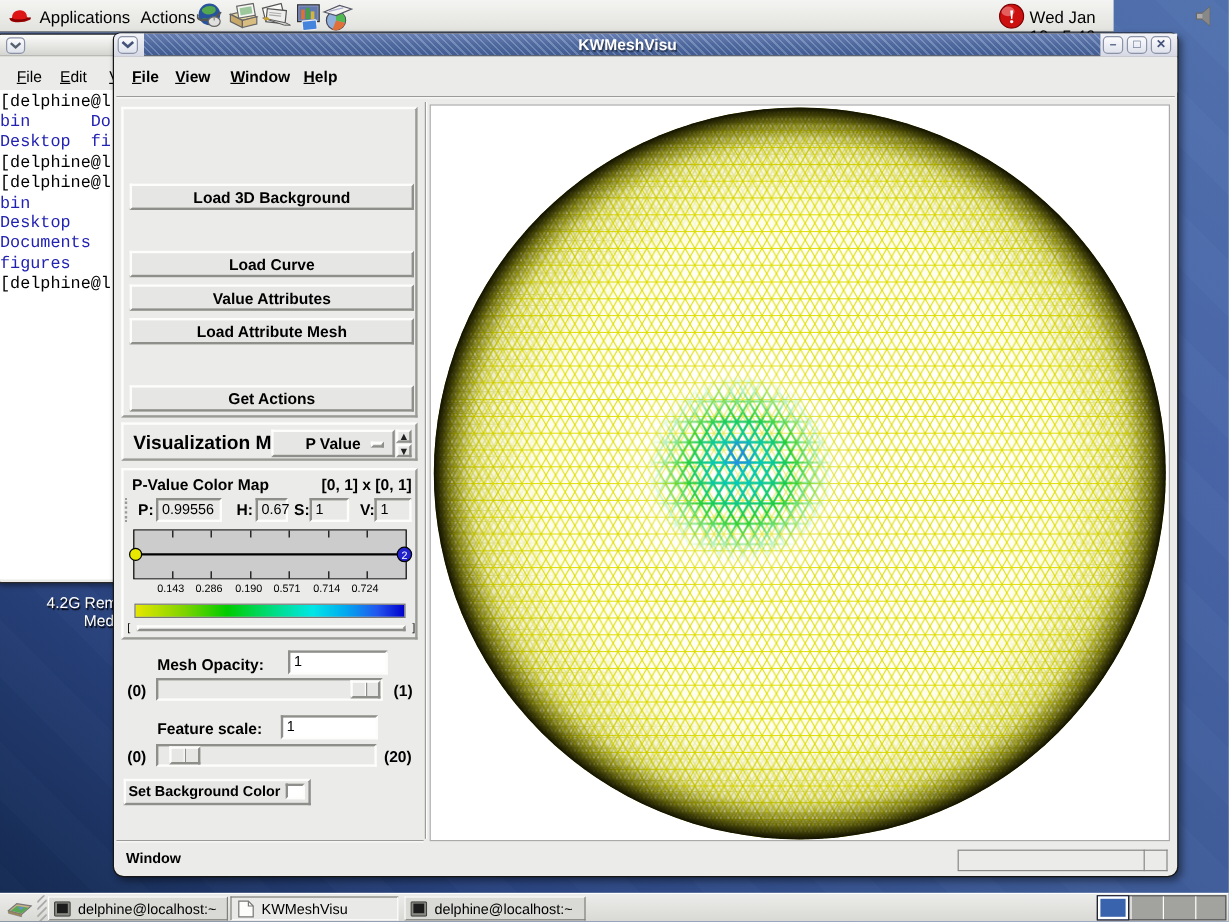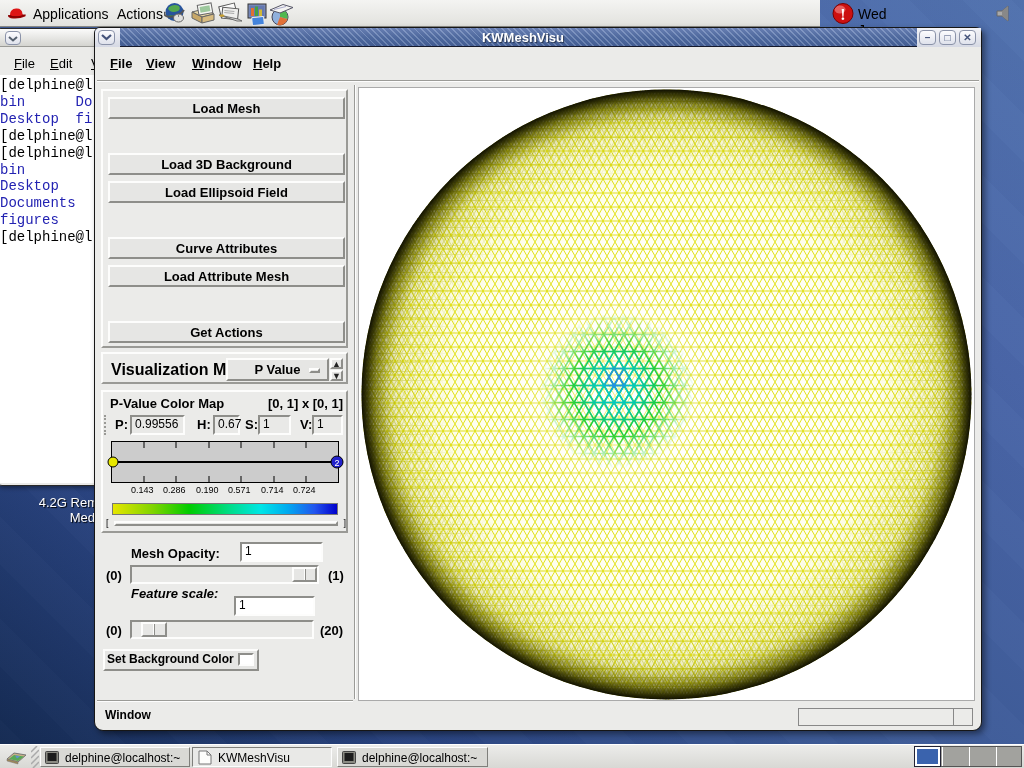--- a/index.html
+++ b/index.html
@@ -8,21 +8,21 @@
     font-family:"Liberation Sans", sans-serif;
     position:relative;
     background:
       repeating-linear-gradient(45deg, rgba(255,255,255,0.012) 0 34px, rgba(0,0,30,0.015) 34px 72px),
       linear-gradient(to bottom left, #5172ae 0%, #4a66a8 25%, #3d5a96 55%, #2a4480 78%, #13294f 100%);
   }
   .abs { position:absolute; }
 
   
   #toppanel {
-    left:0; top:0; width:820px; height:27px;
+    left:0; top:0; width:928px; height:27px;
     background:linear-gradient(#f4f4f2, #e2e2de);
     border-bottom:1px solid #8a8a86;
   }
   #toppanel .menu-txt { font-size:14px; color:#000; top:6px; }
 
   
   #termwin {
     left:-6px; top:28px; width:246px; height:458px;
     background:#ebebe9;
     border:1px solid #2a2a2a;
@@ -226,24 +226,23 @@
     <span style="left:15px"><u>F</u>ile</span>
     <span style="left:51px"><u>V</u>iew</span>
     <span style="left:97px"><u>W</u>indow</span>
     <span style="left:158px"><u>H</u>elp</span>
   </div>
   <div class="abs" id="menusep"></div>
 
   <div class="abs" id="leftpanel" style="left:2px;top:55px;width:258px;bottom:31px;">
 
     <div class="abs frame3d" style="left:4px;top:6px;width:247px;height:259px;"></div>
-    <div class="abs tkbtn raised" style="top:14px">Load Mesh</div>
     <div class="abs tkbtn raised" style="top:70px">Load 3D Background</div>
-    <div class="abs tkbtn raised" style="top:98px">Load Ellipsoid Field</div>
-    <div class="abs tkbtn raised" style="top:154px">Curve Attributes</div>
+    <div class="abs tkbtn raised" style="top:126px">Load Curve</div>
+    <div class="abs tkbtn raised" style="top:154px">Value Attributes</div>
     <div class="abs tkbtn raised" style="top:182px">Load Attribute Mesh</div>
     <div class="abs tkbtn raised" style="top:238px">Get Actions</div>
 
     <div class="abs frame3d" style="left:4px;top:269px;width:247px;height:32px;"></div>
     <div class="abs lbl" style="left:14px;top:278px;font-size:16px;">Visualization Mode:</div>
     <div class="abs raised" style="left:129px;top:275px;width:103px;height:23px;font-size:13px;font-weight:bold;text-align:center;line-height:19px;">P Value</div>
     <div class="abs raised" style="left:212px;top:285px;width:11px;height:5px;"></div>
     <div class="abs raised" style="left:233px;top:275px;width:13px;height:11px;font-size:9px;text-align:center;line-height:9px;color:#222;">▲</div>
     <div class="abs raised" style="left:233px;top:287px;width:13px;height:11px;font-size:9px;text-align:center;line-height:9px;color:#222;">▼</div>
 
@@ -299,21 +298,21 @@
     <div class="abs lbl" style="left:34px;top:463px;">Mesh Opacity:</div>
     <div class="abs entry sunken" style="left:143px;top:459px;width:83px;height:20px;background:#fff;">1</div>
     <div class="abs lbl" style="left:9px;top:485px;">(0)</div>
     <div class="abs sunken" style="left:33px;top:482px;width:189px;height:19px;background:#e9e9e7;">
       <div class="abs raised" style="left:160px;top:0px;width:25px;height:15px;">
           <div class="abs" style="left:10px;top:0;width:2px;height:11px;border-left:1px solid #fdfdfc;border-right:1px solid #8e8e8a;"></div>
         </div>
     </div>
     <div class="abs lbl" style="left:231px;top:485px;">(1)</div>
 
-    <div class="abs lbl" style="left:34px;top:503px;font-style:italic;">Feature scale:</div>
+    <div class="abs lbl" style="left:34px;top:517px;">Feature scale:</div>
     <div class="abs entry sunken" style="left:137px;top:513px;width:81px;height:20px;background:#fff;">1</div>
     <div class="abs lbl" style="left:9px;top:540px;">(0)</div>
     <div class="abs sunken" style="left:33px;top:537px;width:184px;height:19px;background:#e9e9e7;">
       <div class="abs raised" style="left:9px;top:0px;width:26px;height:15px;">
           <div class="abs" style="left:10px;top:0;width:2px;height:11px;border-left:1px solid #fdfdfc;border-right:1px solid #8e8e8a;"></div>
         </div>
     </div>
     <div class="abs lbl" style="left:223px;top:540px;">(20)</div>
 
     <div class="abs raised" style="left:6px;top:566px;width:156px;height:22px;">

